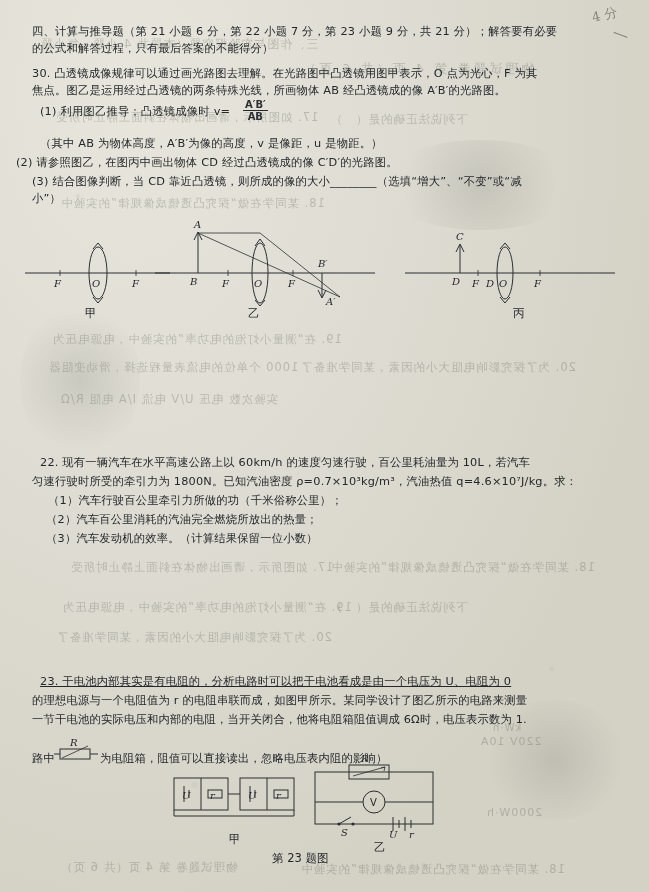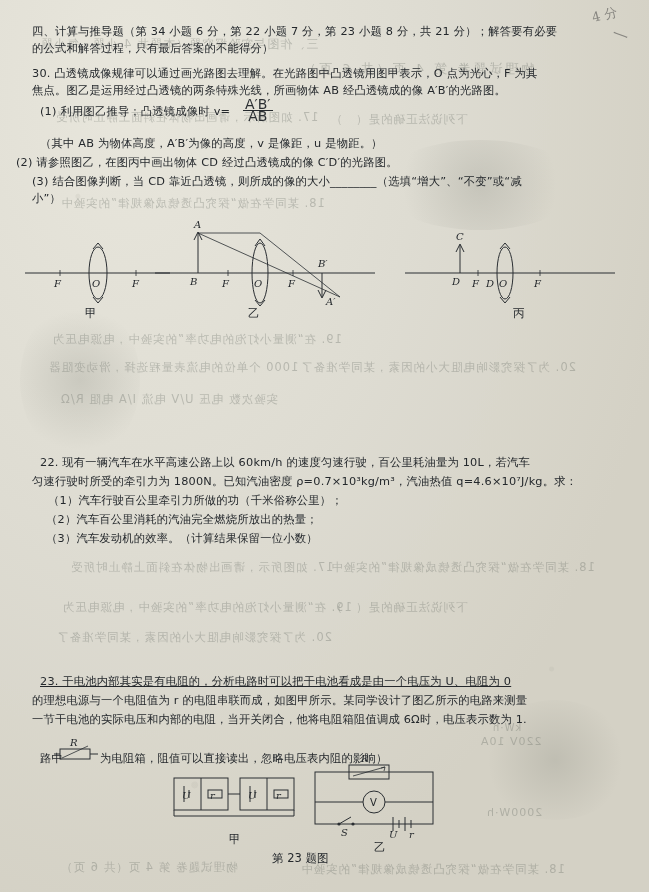--- a/index.html
+++ b/index.html
@@ -49,22 +49,23 @@
     font-size:11.3px;
     line-height:16px;
     letter-spacing:.2px;
     color:#24282c;
     white-space:nowrap;
   }
   .frac{
     display:inline-block;
     text-align:center;
     vertical-align:middle;
-    font-size:14px;
+    font-size:10px;
     line-height:11px;
+    font-weight:bold;
   }
   .frac .num{border-bottom:1px solid #24282c;padding:0 2px;}
   .frac .den{padding:0 2px;}
   .fig-label{
     position:absolute;
     font-size:11.5px;
     color:#24282c;
   }
   svg{position:absolute;overflow:visible;}
   .stroke{stroke:#2a2e32;fill:none;stroke-width:1;}
@@ -112,21 +113,21 @@
 
 <div class="smudge" style="left:480px;top:700px;width:150px;height:120px;"></div>
 <div class="smudge" style="left:20px;top:300px;width:120px;height:160px;"></div>
 <div class="smudge" style="left:380px;top:140px;width:200px;height:90px;"></div>
 
 <div class="scribble" style="left:592px;top:6px;transform:rotate(-14deg);">4 分</div>
 <div class="scribble" style="left:612px;top:26px;transform:rotate(20deg);font-size:16px;">一</div>
 
 <div class="content">
 
-  <div class="line" style="left:32px;top:24px;">四、计算与推导题（第 34 小题 6 分，第 22 小题 7 分，第 23 小题 8 分，共 21 分）；解答要有必要</div>
+  <div class="line" style="left:32px;top:24px;">四、计算与推导题（第 21 小题 6 分，第 22 小题 7 分，第 23 小题 9 分，共 21 分）；解答要有必要</div>
   <div class="line" style="left:32px;top:41px;">的公式和解答过程，只有最后答案的不能得分）</div>
 
   <div class="line" style="left:32px;top:66px;">30. 凸透镜成像规律可以通过画光路图去理解。在光路图中凸透镜用图甲表示，O 点为光心，F 为其</div>
   <div class="line" style="left:32px;top:83px;">焦点。图乙是运用经过凸透镜的两条特殊光线，所画物体 AB 经凸透镜成的像 A′B′的光路图。</div>
 
   <div class="line" style="left:40px;top:104px;">(1) 利用图乙推导；凸透镜成像时 v=</div>
   <div class="frac" style="position:absolute;left:243px;top:99px;">
     <div class="num">A′B′</div>
     <div class="den">AB</div>
   </div>
@@ -203,21 +204,21 @@
 
   <div class="line" style="left:40px;top:455px;">22. 现有一辆汽车在水平高速公路上以 60km/h 的速度匀速行驶，百公里耗油量为 10L，若汽车</div>
   <div class="line" style="left:32px;top:474px;">匀速行驶时所受的牵引力为 1800N。已知汽油密度 ρ=0.7×10³kg/m³，汽油热值 q=4.6×10⁷J/kg。求：</div>
   <div class="line" style="left:48px;top:493px;">（1）汽车行驶百公里牵引力所做的功（千米俗称公里）；</div>
   <div class="line" style="left:46px;top:512px;">（2）汽车百公里消耗的汽油完全燃烧所放出的热量；</div>
   <div class="line" style="left:46px;top:531px;">（3）汽车发动机的效率。（计算结果保留一位小数）</div>
 
   <div class="line" style="left:40px;top:674px;text-decoration:underline;">23. 干电池内部其实是有电阻的，分析电路时可以把干电池看成是由一个电压为 U、电阻为 0</div>
   <div class="line" style="left:32px;top:693px;">的理想电源与一个电阻值为 r 的电阻串联而成，如图甲所示。某同学设计了图乙所示的电路来测量</div>
   <div class="line" style="left:32px;top:712px;">一节干电池的实际电压和内部的电阻，当开关闭合，他将电阻箱阻值调成 6Ω时，电压表示数为 1.</div>
-  <div class="line" style="left:40px;top:751px;">路中 </div>
+  <div class="line" style="left:32px;top:751px;">路中 </div>
 
   <svg style="left:54px;top:744px;width:44px;height:20px;" viewBox="0 0 44 20">
     <rect class="stroke" x="6" y="5" width="30" height="10"></rect>
     <line class="stroke" x1="0" y1="10" x2="6" y2="10"></line>
     <line class="stroke" x1="36" y1="10" x2="44" y2="10"></line>
     <line class="stroke-thin" x1="8" y1="14" x2="34" y2="2"></line>
     <text class="lbl" x="16" y="2">R</text>
   </svg>
   <div class="line" style="left:100px;top:751px;"> 为电阻箱，阻值可以直接读出，忽略电压表内阻的影响）</div>
 

